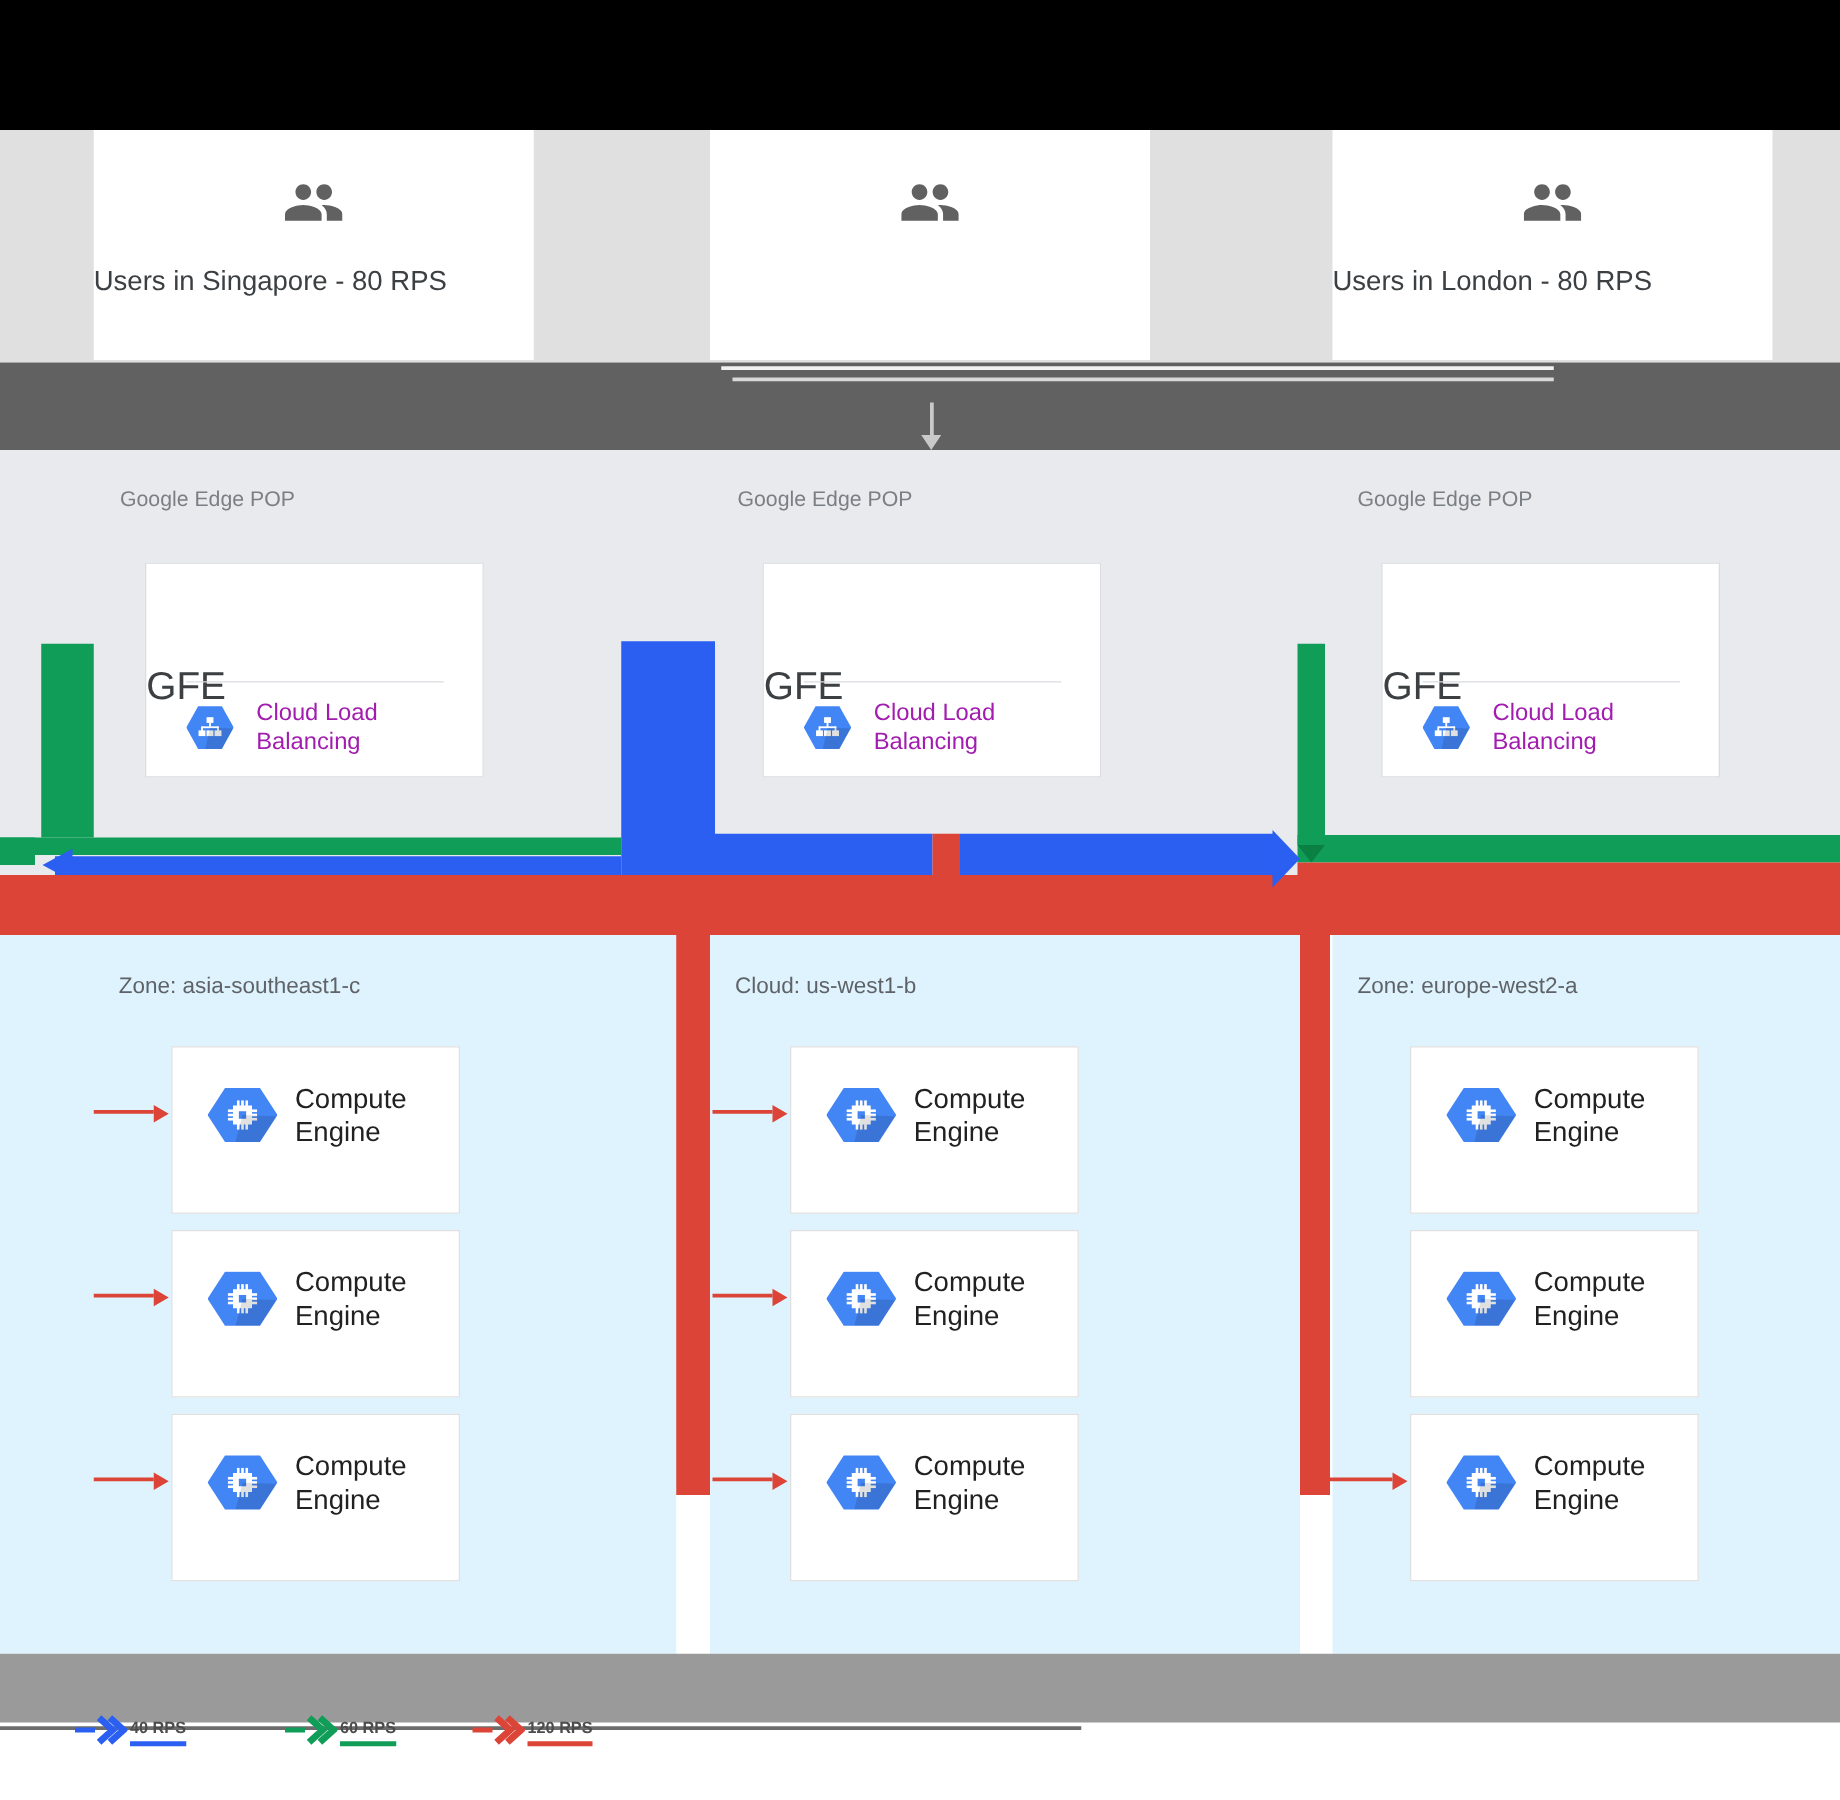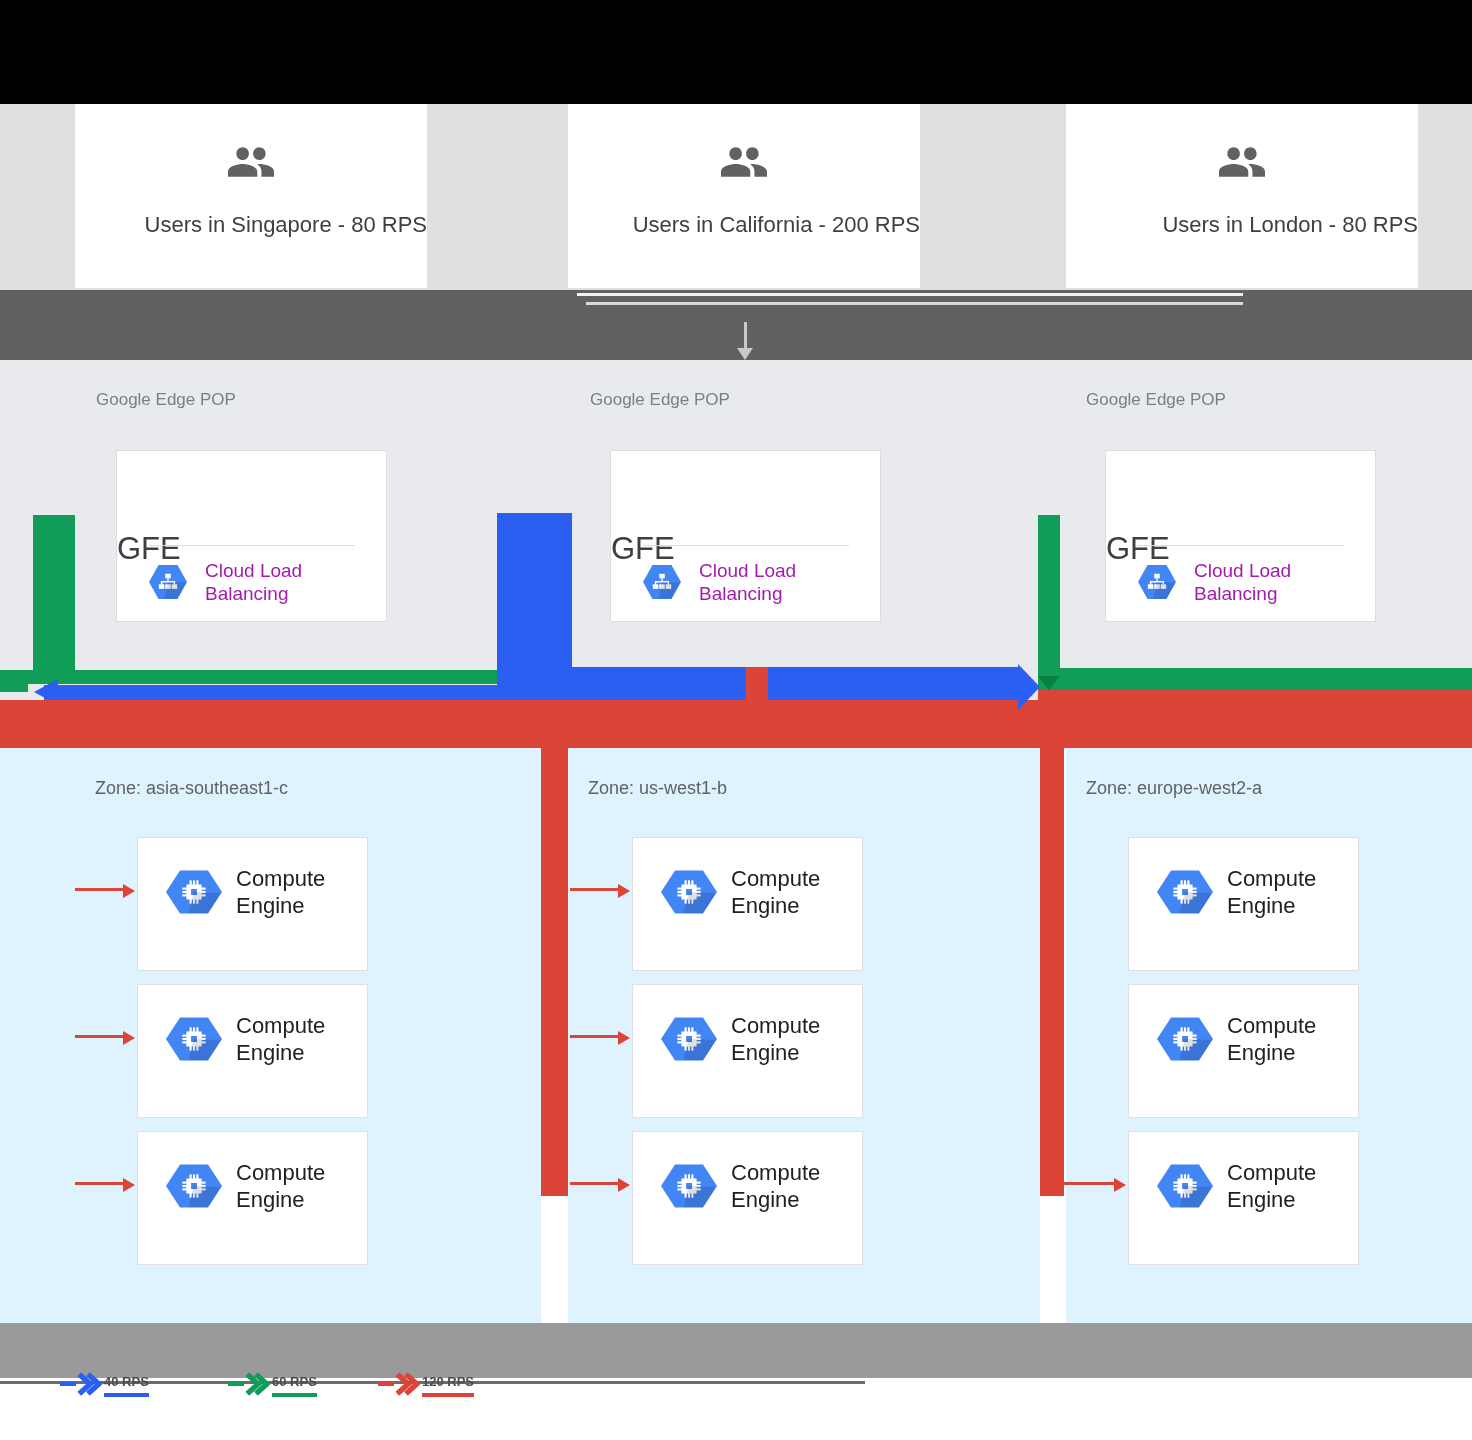--- a/index.html
+++ b/index.html
@@ -4,21 +4,21 @@
 <style>
   html,body{margin:0;padding:0;background:#ffffff;font-family:"Liberation Sans","DejaVu Sans",sans-serif;}
   .stage{position:relative;width:1472px;height:1440px;overflow:hidden;background:#ffffff;}
   .abs{position:absolute;}
 
   
   .top-bar{left:0;top:0;width:1472px;height:104px;background:#000000;}
   .card-row{left:0;top:104px;width:1472px;height:186px;background:#e0e0e0;}
   .user-card{top:104px;width:352px;height:184px;background:#ffffff;}
   .user-card .icon-wrap{position:absolute;left:0;right:0;top:40px;text-align:center;}
-  .user-card .label{position:absolute;left:0;right:0;top:108px;text-align:right;
+  .user-card .label{position:absolute;left:0;right:0;top:108px;text-align:left;
     font-size:22px;color:#3c4043;}
 
   .dark-band{left:0;top:290px;width:1472px;height:70px;background:#616161;}
   .band-line1{left:577px;top:293px;width:666px;height:3px;background:#f2f2f2;}
   .band-line2{left:586px;top:302px;width:657px;height:3px;background:#d9d9d9;}
   .band-arrow-stem{left:744px;top:322px;width:3px;height:28px;background:#c9c9c9;}
   .band-arrow-head{left:737px;top:348px;width:0;height:0;
     border-left:8px solid transparent;border-right:8px solid transparent;border-top:12px solid #c9c9c9;}
 
   
@@ -99,21 +99,20 @@
     </div>
     <div class="label">Users in Singapore - 80 RPS</div>
   </div>
 
   <div class="abs user-card" style="left:568px">
     <div class="icon-wrap">
       <svg width="46" height="36" viewBox="1 4 22 16">
           <path fill="#616161" d="M16 11c1.66 0 2.99-1.34 2.99-3S17.66 5 16 5c-1.66 0-3 1.34-3 3s1.34 3 3 3zm-8 0c1.66 0 2.99-1.34 2.99-3S9.66 5 8 5C6.34 5 5 6.34 5 8s1.34 3 3 3zm0 2c-2.33 0-7 1.17-7 3.5V19h14v-2.5c0-2.33-4.67-3.5-7-3.5zm8 0c-.29 0-.62.02-.97.05 1.16.84 1.97 1.97 1.97 3.45V19h6v-2.5c0-2.33-4.67-3.5-7-3.5z"></path>
         </svg>
     </div>
-    <div class="label">Users in California - 200 RPS</div>
   </div>
 
   <div class="abs user-card" style="left:1066px">
     <div class="icon-wrap">
       <svg width="46" height="36" viewBox="1 4 22 16">
           <path fill="#616161" d="M16 11c1.66 0 2.99-1.34 2.99-3S17.66 5 16 5c-1.66 0-3 1.34-3 3s1.34 3 3 3zm-8 0c1.66 0 2.99-1.34 2.99-3S9.66 5 8 5C6.34 5 5 6.34 5 8s1.34 3 3 3zm0 2c-2.33 0-7 1.17-7 3.5V19h14v-2.5c0-2.33-4.67-3.5-7-3.5zm8 0c-.29 0-.62.02-.97.05 1.16.84 1.97 1.97 1.97 3.45V19h6v-2.5c0-2.33-4.67-3.5-7-3.5z"></path>
         </svg>
     </div>
     <div class="label">Users in London - 80 RPS</div>
   </div>
@@ -210,21 +209,21 @@
   <div class="abs h-blue-right-head"></div>
   <div class="abs red v-red-z1"></div>
   <div class="abs red v-red-z2"></div>
   <div class="abs red v-red-z3"></div>
 
   <div class="abs zone-panel" style="left:0;width:541px"></div>
   <div class="abs zone-panel" style="left:568px;width:472px"></div>
   <div class="abs zone-panel" style="left:1066px;width:406px"></div>
 
   <div class="abs zone-label" style="left:95px">Zone: asia-southeast1-c</div>
-  <div class="abs zone-label" style="left:588px">Zone: us-west1-b</div>
+  <div class="abs zone-label" style="left:588px">Cloud: us-west1-b</div>
   <div class="abs zone-label" style="left:1086px">Zone: europe-west2-a</div>
 
   <div class="abs ce-card" style="left:137px;top:837px">
     <div class="hexagon ce-hex">
         <div class="hex-shade"></div>
       <svg width="28" height="28" viewBox="0 0 24 24">
           <g fill="#ffffff">
             <rect x="8.2" y="2" width="1.8" height="4"></rect>
             <rect x="11.1" y="2" width="1.8" height="4"></rect>
             <rect x="14" y="2" width="1.8" height="4"></rect>

